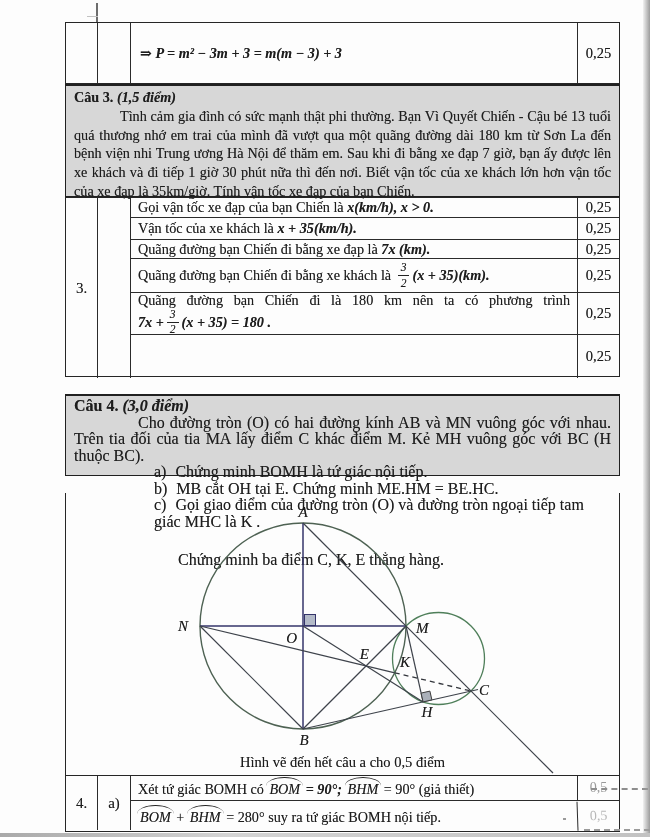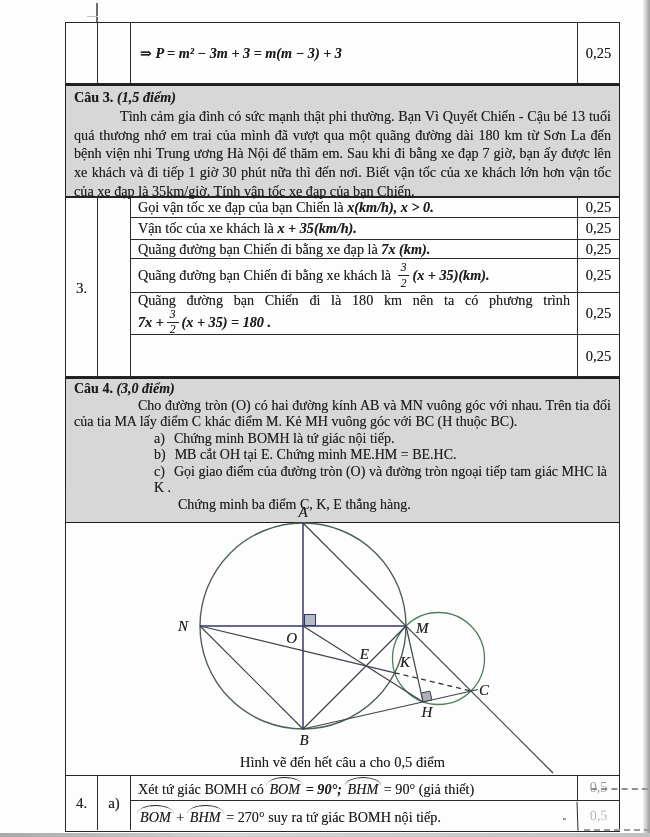--- a/index.html
+++ b/index.html
@@ -40,29 +40,29 @@
                  border-radius:50% 50% 0 0 / 100% 100% 0 0; }
 
   
   #prev-table { left:65px; top:22px; width:555px; height:62px; }
   #prev-table .ccell { line-height:20px; font-size:14.2px; padding-left:9px; }
 
   
   .band { left:65px; width:555px; background:#d7d7d7;
           border:1.6px solid #202020; border-top-width:2px; padding:2px 8px 0 8px; }
   #cau3-band { top:84px; height:113px; font-size:14.2px; line-height:18.8px; }
-  #cau4-band { top:377px; height:146px; font-size:14px; line-height:16.5px; }
+  #cau4-band { top:394px; height:82px; font-size:16px; line-height:16.5px; }
   .band-title { font-weight:bold; }
   .band-note { font-weight:bold; font-style:italic; }
   .just { text-align: justify; }
   #cau3-band .just { text-indent:46px; }
   #cau4-band .intro { text-indent:64px; }
   .item { padding-left:80px; }
   .item .ilabel { margin-right:9px; }
-  .item2 { padding-left:104px; }
+  .item2 { padding-left:104px;margin-top:22px; }
 
   
   #q3-table { left:65px; top:197px; width:555px; height:180px;
               grid-template-rows: 20px 22px 19px 34px 42px 43px; }
   #q3-table .ccell { font-size:14.2px; }
   .justlast { text-align:justify; text-align-last:justify; }
 
   
   #figure-cell { left:65px; top:493px; width:555px; height:282px;
                  border-left:1.6px solid #262626; border-right:1.6px solid #262626; }
@@ -191,21 +191,21 @@
   <div class="abs grid4 b-out" id="q4-table">
     <div class="numcell vline-r" style="grid-row:1/3; grid-column:1;">4.</div>
     <div class="numcell vline-r" style="grid-row:1/3; grid-column:2;">a)</div>
 
     <div class="ccell hline-b" style="grid-row:1; grid-column:3;">
       <div><span>Xét tứ giác BOMH có </span><span class="arc">BOM</span><span class="mi"> = 90°; </span><span class="arc">BHM</span><span> = 90° (giả thiết)</span></div>
     </div>
     <div class="score hline-b faint1" style="grid-row:1; grid-column:4;">0,5</div>
 
     <div class="ccell" style="grid-row:2; grid-column:3;">
-      <div><span class="arc">BOM</span><span> + </span><span class="arc">BHM</span><span> = 270° suy ra tứ giác BOMH nội tiếp.</span></div>
+      <div><span class="arc">BOM</span><span> + </span><span class="arc">BHM</span><span> = 280° suy ra tứ giác BOMH nội tiếp.</span></div>
     </div>
     <div class="score faint2" style="grid-row:2; grid-column:4; border-bottom:none;">0,5</div>
   </div>
 
   <div class="abs" id="art-dash1"></div>
   <div class="abs" id="art-dash2"></div>
   <div class="abs" id="art-dot"></div>
 
   <div class="abs" id="edge-right"></div>
   <div class="abs" id="edge-bottom"></div>

